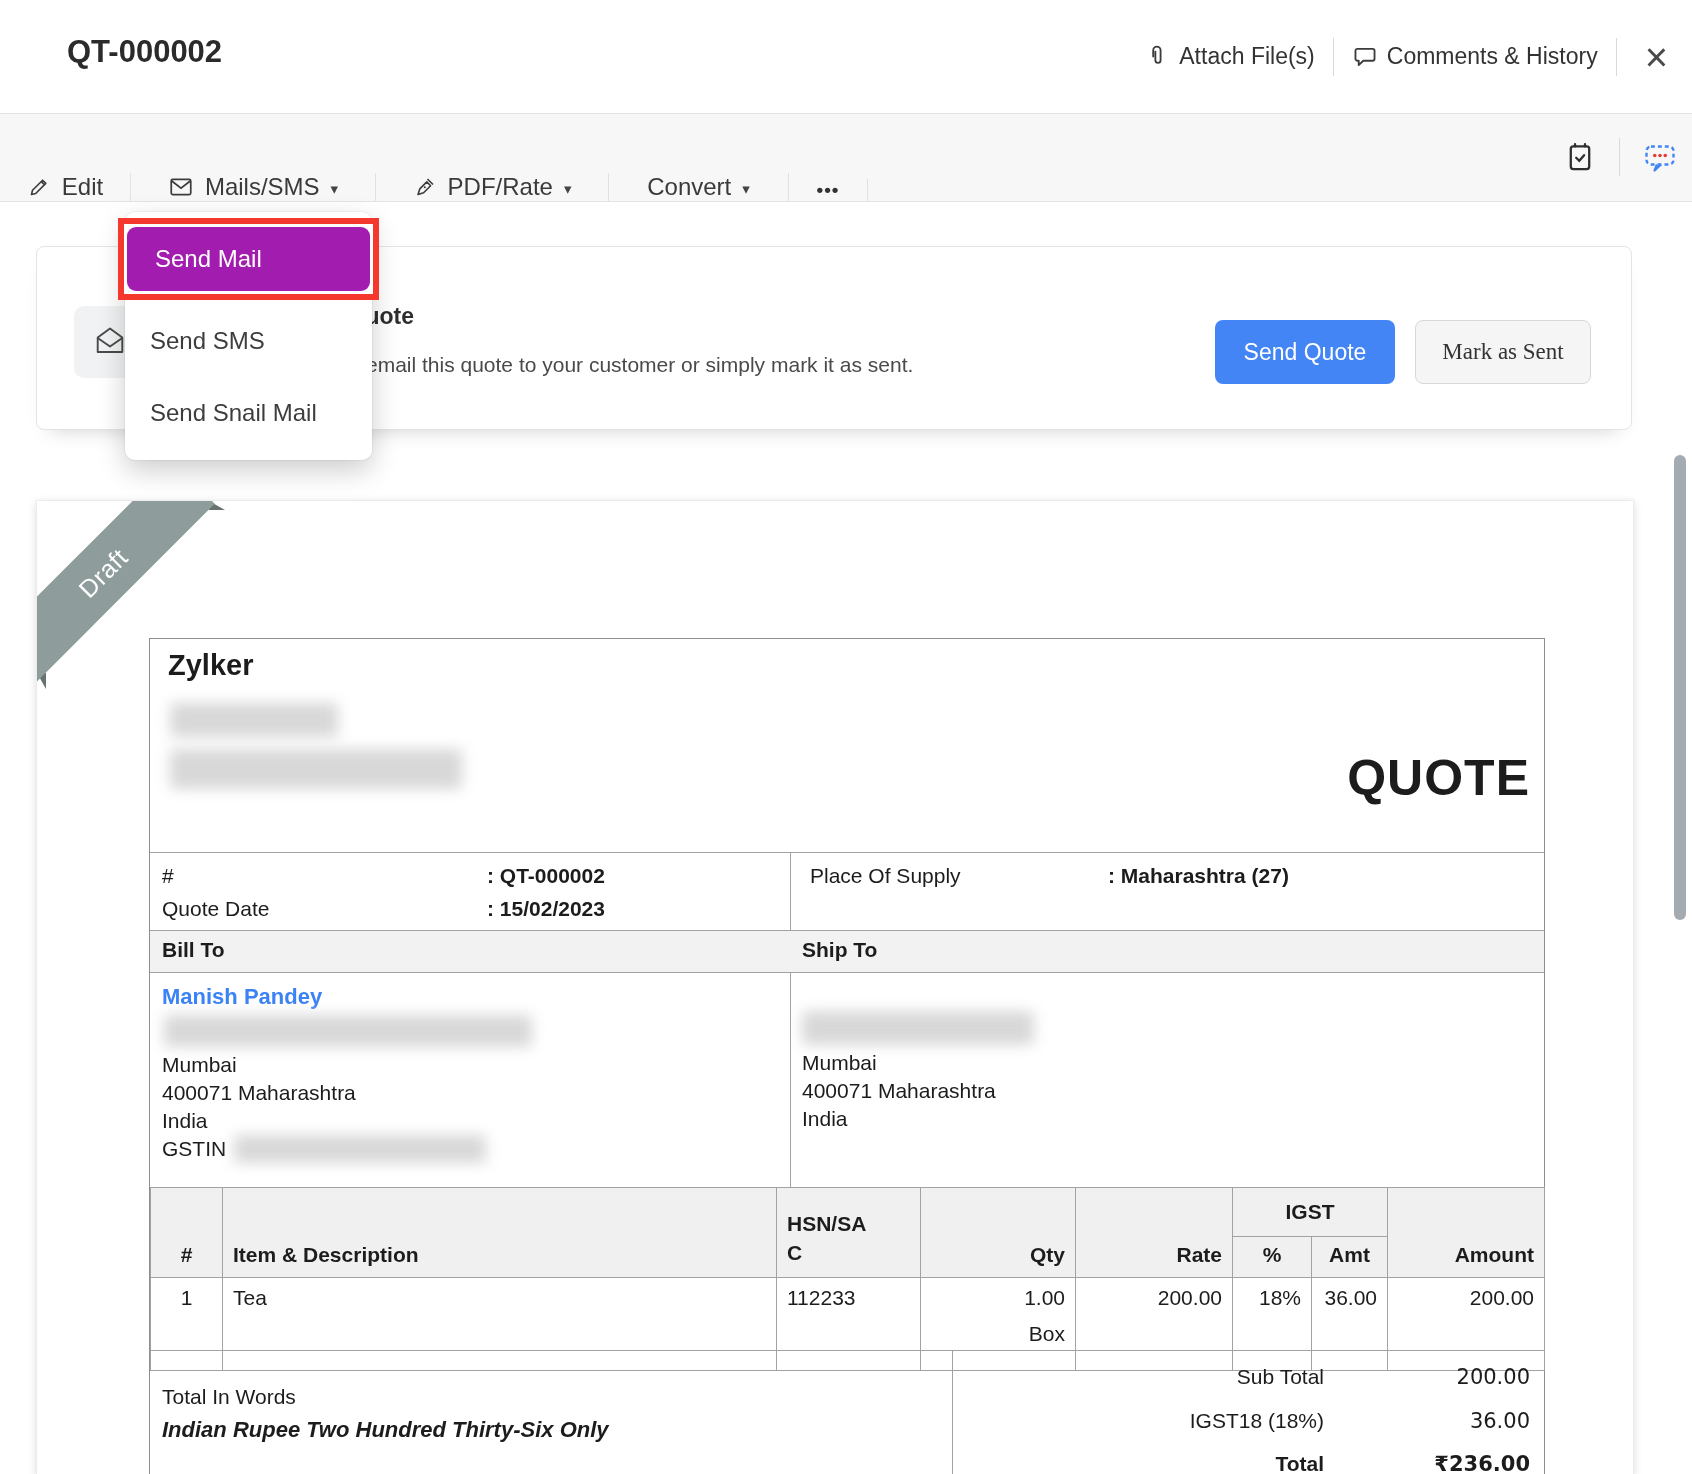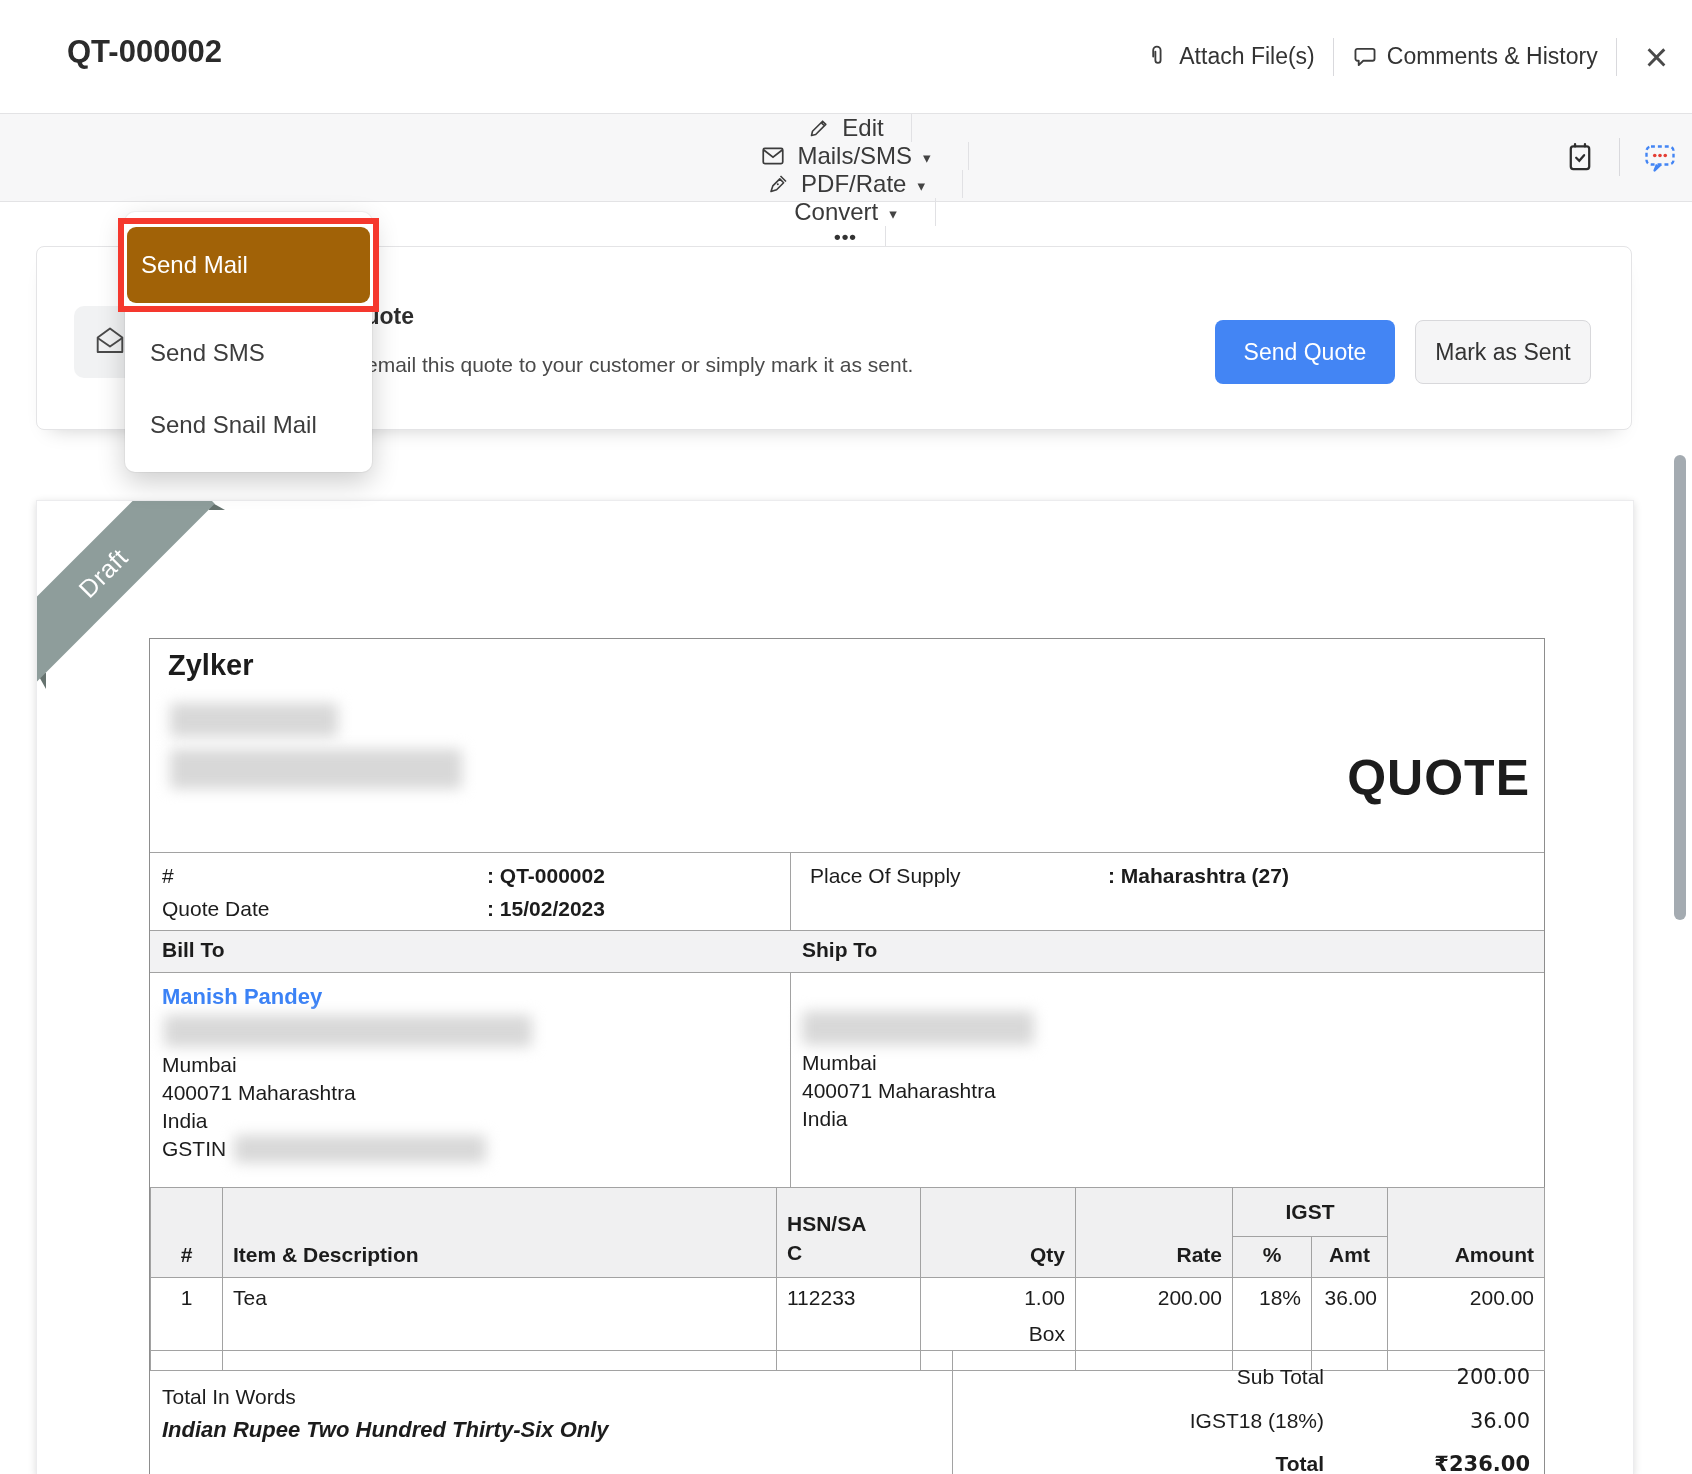--- a/index.html
+++ b/index.html
@@ -9,45 +9,45 @@
 
   
   .hdr-title{position:absolute;left:27px;top:34px;font-size:31px;font-weight:700;color:#2b2b2b;margin-left:40px;}
   .hdr-right{position:absolute;right:14px;top:0;height:113px;display:flex;align-items:center;gap:18px;}
   .hdr-action{display:flex;align-items:center;gap:9px;font-size:23px;color:#333;cursor:pointer;}
   .vdiv{width:1px;height:38px;background:#d9d9dd;}
   .close-x{font-size:40px;font-weight:300;color:#4a4a4a;padding:0 10px;cursor:pointer;line-height:1;}
 
   
   .toolbar{position:absolute;left:0;top:113px;width:1692px;height:87px;background:#f7f7f8;
-           border-top:1px solid #e3e3e5;border-bottom:1px solid #e3e3e5;display:flex;align-items:center;flex-direction:column;}
+           border-top:1px solid #e3e3e5;border-bottom:1px solid #e3e3e5;display:flex;align-items:flex-end;}
   .tb-seg{display:flex;align-items:center;justify-content:center;gap:11px;border-right:1px solid #e1e1e4;
           font-size:24px;color:#3a3a3a;cursor:pointer;}
   .caret{font-size:15px;color:#444;margin-top:3px;}
   .tb-right{position:absolute;right:14px;top:113px;height:87px;display:flex;align-items:center;gap:22px;}
   .dots{font-size:19px;font-weight:700;letter-spacing:1px;color:#333;}
 
   
   .banner{position:absolute;left:36px;top:246px;width:1594px;height:182px;background:#fff;
           border:1px solid #e4e4e6;border-radius:8px;box-shadow:0 12px 20px -14px rgba(0,0,0,.22);}
   .banner-icon{position:absolute;left:37px;top:59px;width:72px;height:72px;background:#f1f2f3;
                border-radius:10px;display:flex;align-items:center;justify-content:center;}
   .banner-title{position:absolute;left:248px;top:56px;font-size:23px;font-weight:700;color:#2d2d2d;}
   .banner-sub{position:absolute;left:248px;top:106px;font-size:21px;color:#4a4a4a;}
   .btn-primary{position:absolute;left:1178px;top:73px;width:180px;height:64px;background:#4385f4;color:#fff;
                border:none;border-radius:8px;font-size:23px;font-family:inherit;cursor:pointer;}
   .btn-secondary{position:absolute;left:1378px;top:73px;width:176px;height:64px;background:#f5f5f6;color:#333;
-               border:1px solid #d8d8db;border-radius:8px;font-size:23px;font-family:Liberation Sans, sans-serif;cursor:pointer;}
+               border:1px solid #d8d8db;border-radius:8px;font-size:23px;font-family:Liberation Serif, serif;cursor:pointer;}
 
   
   .dd-panel{position:absolute;left:125px;top:212px;width:247px;background:#fff;border-radius:10px;
             box-shadow:0 10px 28px rgba(0,0,0,.20),0 0 0 1px rgba(0,0,0,.04);padding:4px 0 16px 0;z-index:30;}
   .dd-redbox{position:relative;margin:2px -7px 0 -7px;border:6px solid #f5382e;background:#fff;padding:3px;}
-  .dd-selected{height:76px;background:#a16207;border-radius:9px;color:#fff;font-size:24px;
-               display:flex;align-items:center;padding-left:14px;cursor:pointer;}
+  .dd-selected{height:64px;background:#a21caf;border-radius:9px;color:#fff;font-size:24px;
+               display:flex;align-items:center;padding-left:28px;cursor:pointer;}
   .dd-item{margin-top:10px;padding:17px 25px;font-size:24px;color:#3d3d3d;cursor:pointer;}
 
   
   .paper{position:absolute;left:36px;top:500px;width:1596px;height:974px;background:#fff;
          border:1px solid #ececee;box-shadow:0 2px 8px rgba(0,0,0,.14);}
   .ribbon-wrap{position:absolute;left:0;top:0;width:232px;height:232px;overflow:hidden;}
   .ribbon{position:absolute;left:-62px;top:42px;width:256px;height:60px;background:#8e9d9b;
           transform:rotate(-45deg);display:flex;align-items:center;justify-content:center;}
   .ribbon span{color:#fff;font-size:25px;letter-spacing:.5px;}
   .fold-t{position:absolute;left:172px;top:0;width:0;height:0;border-left:16px solid #66736f;border-top:9px solid transparent;transform:rotate(0deg);}

